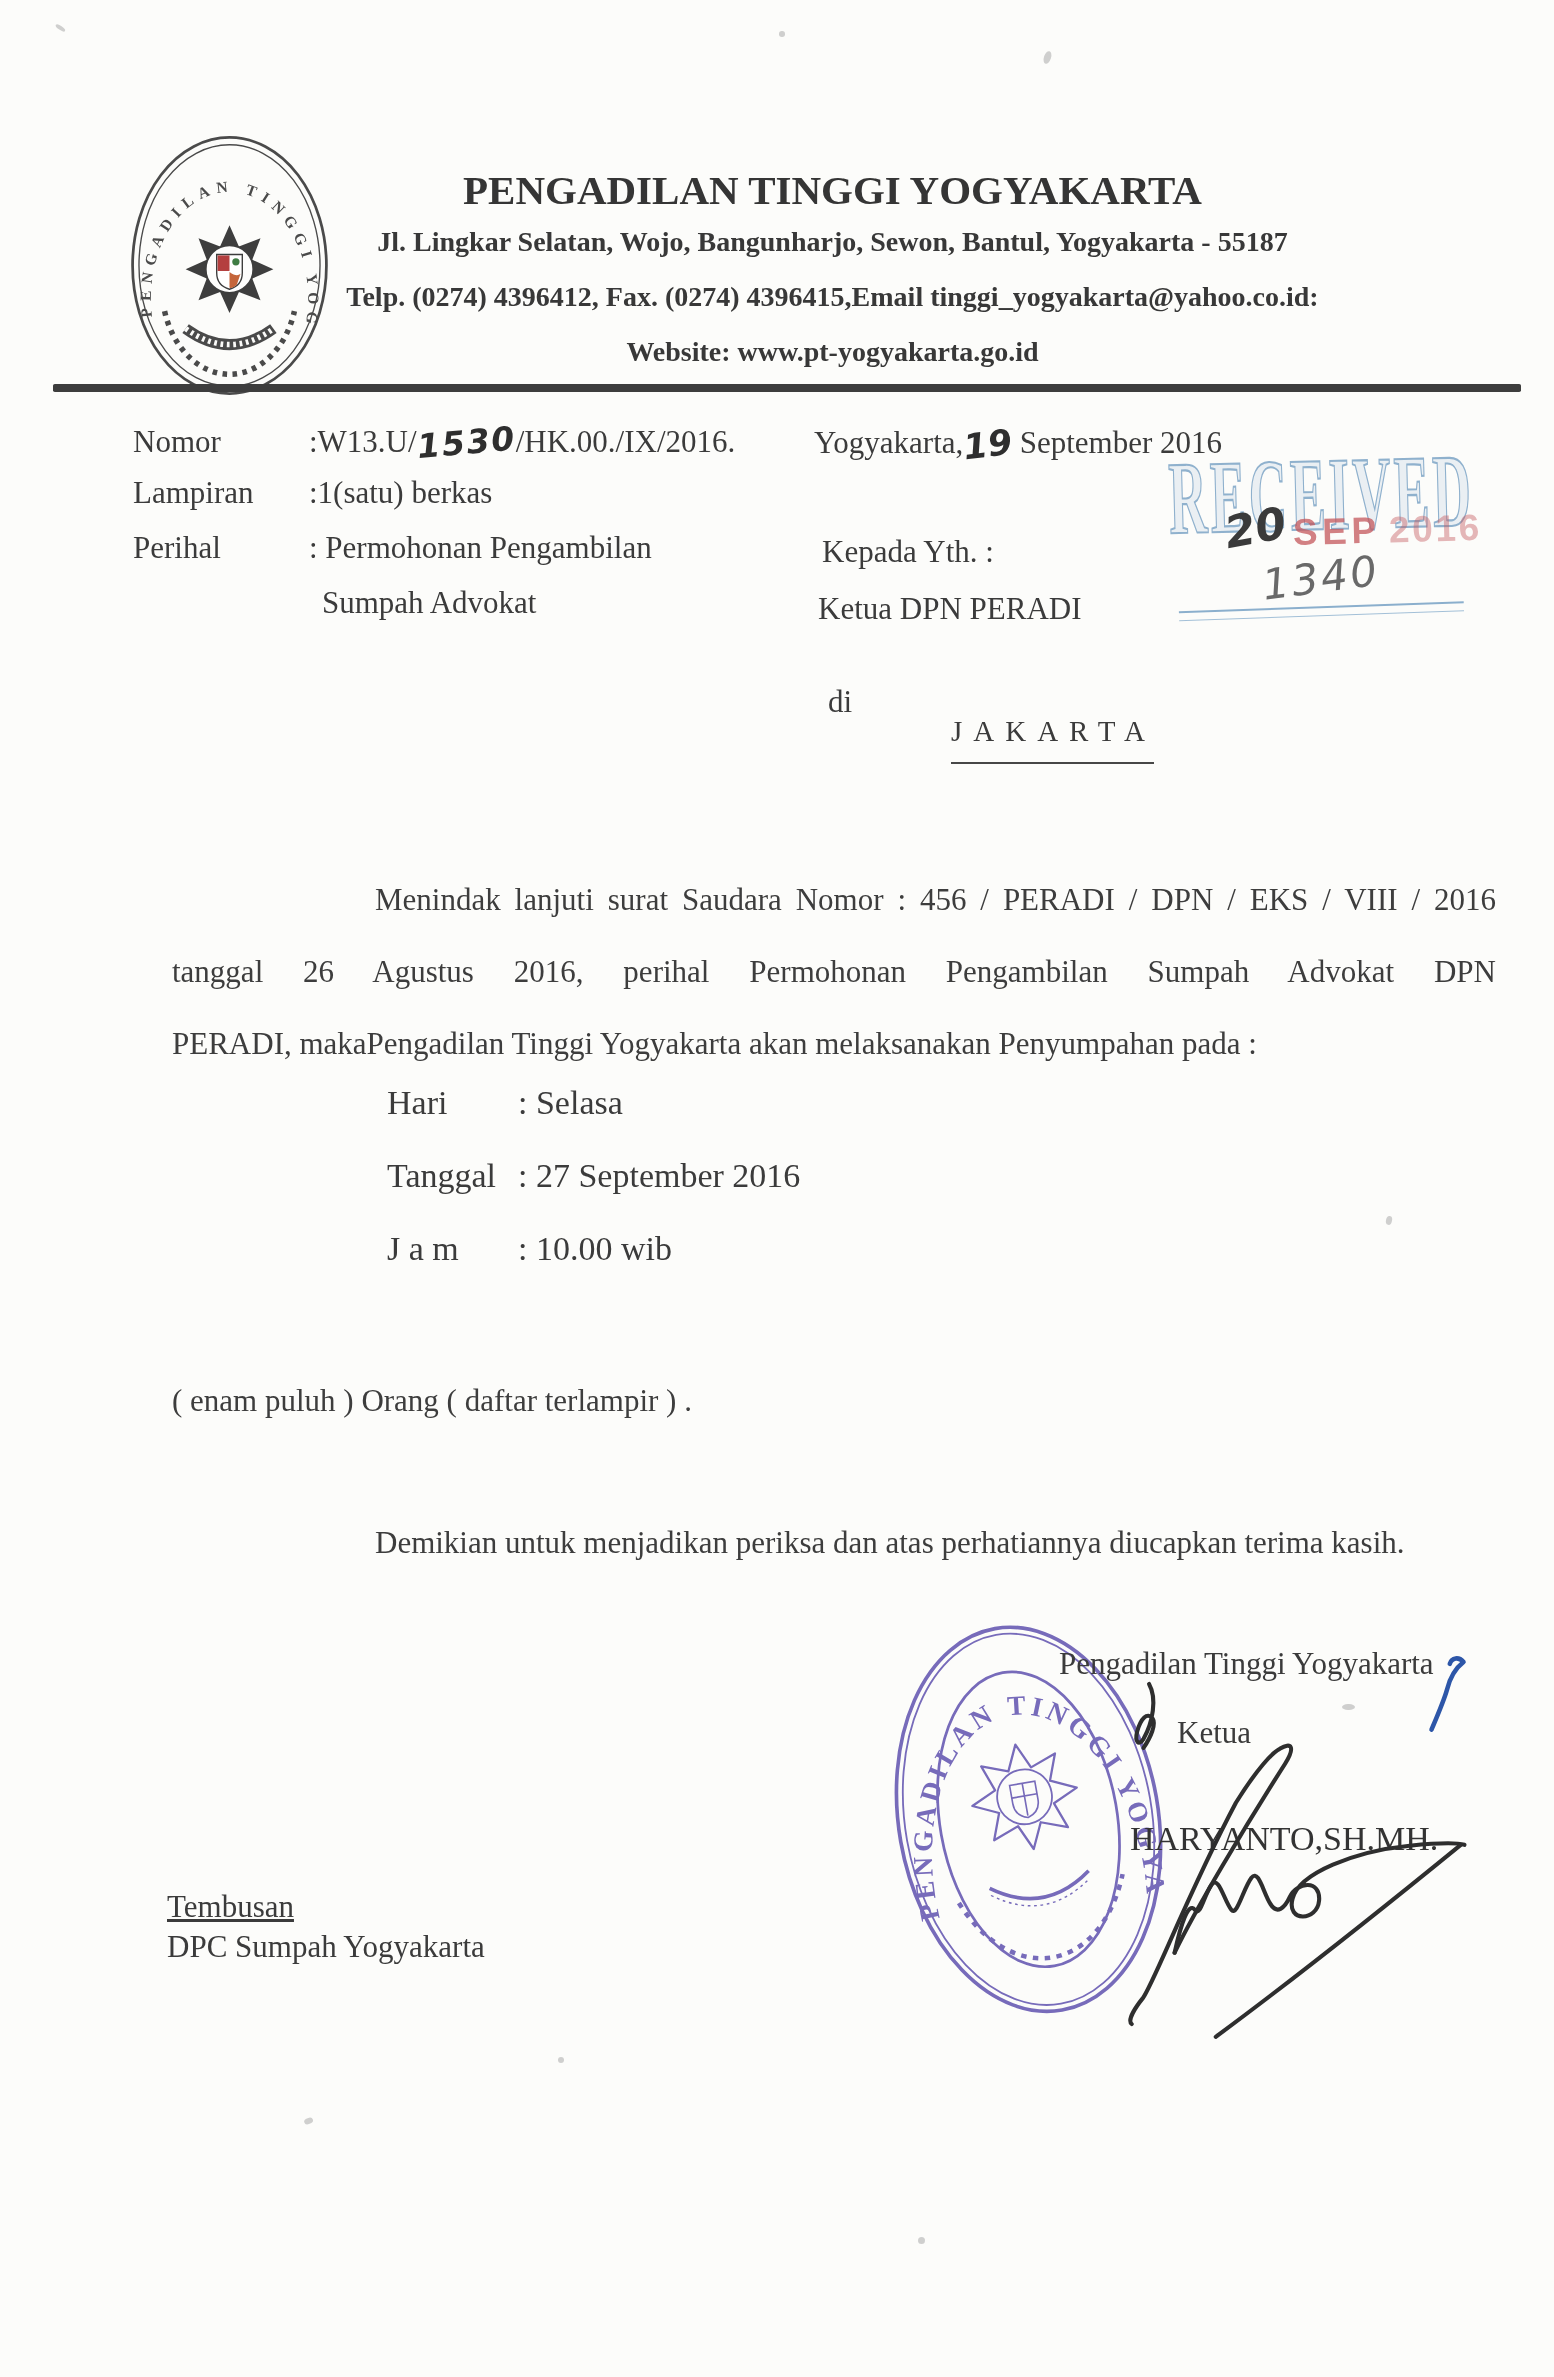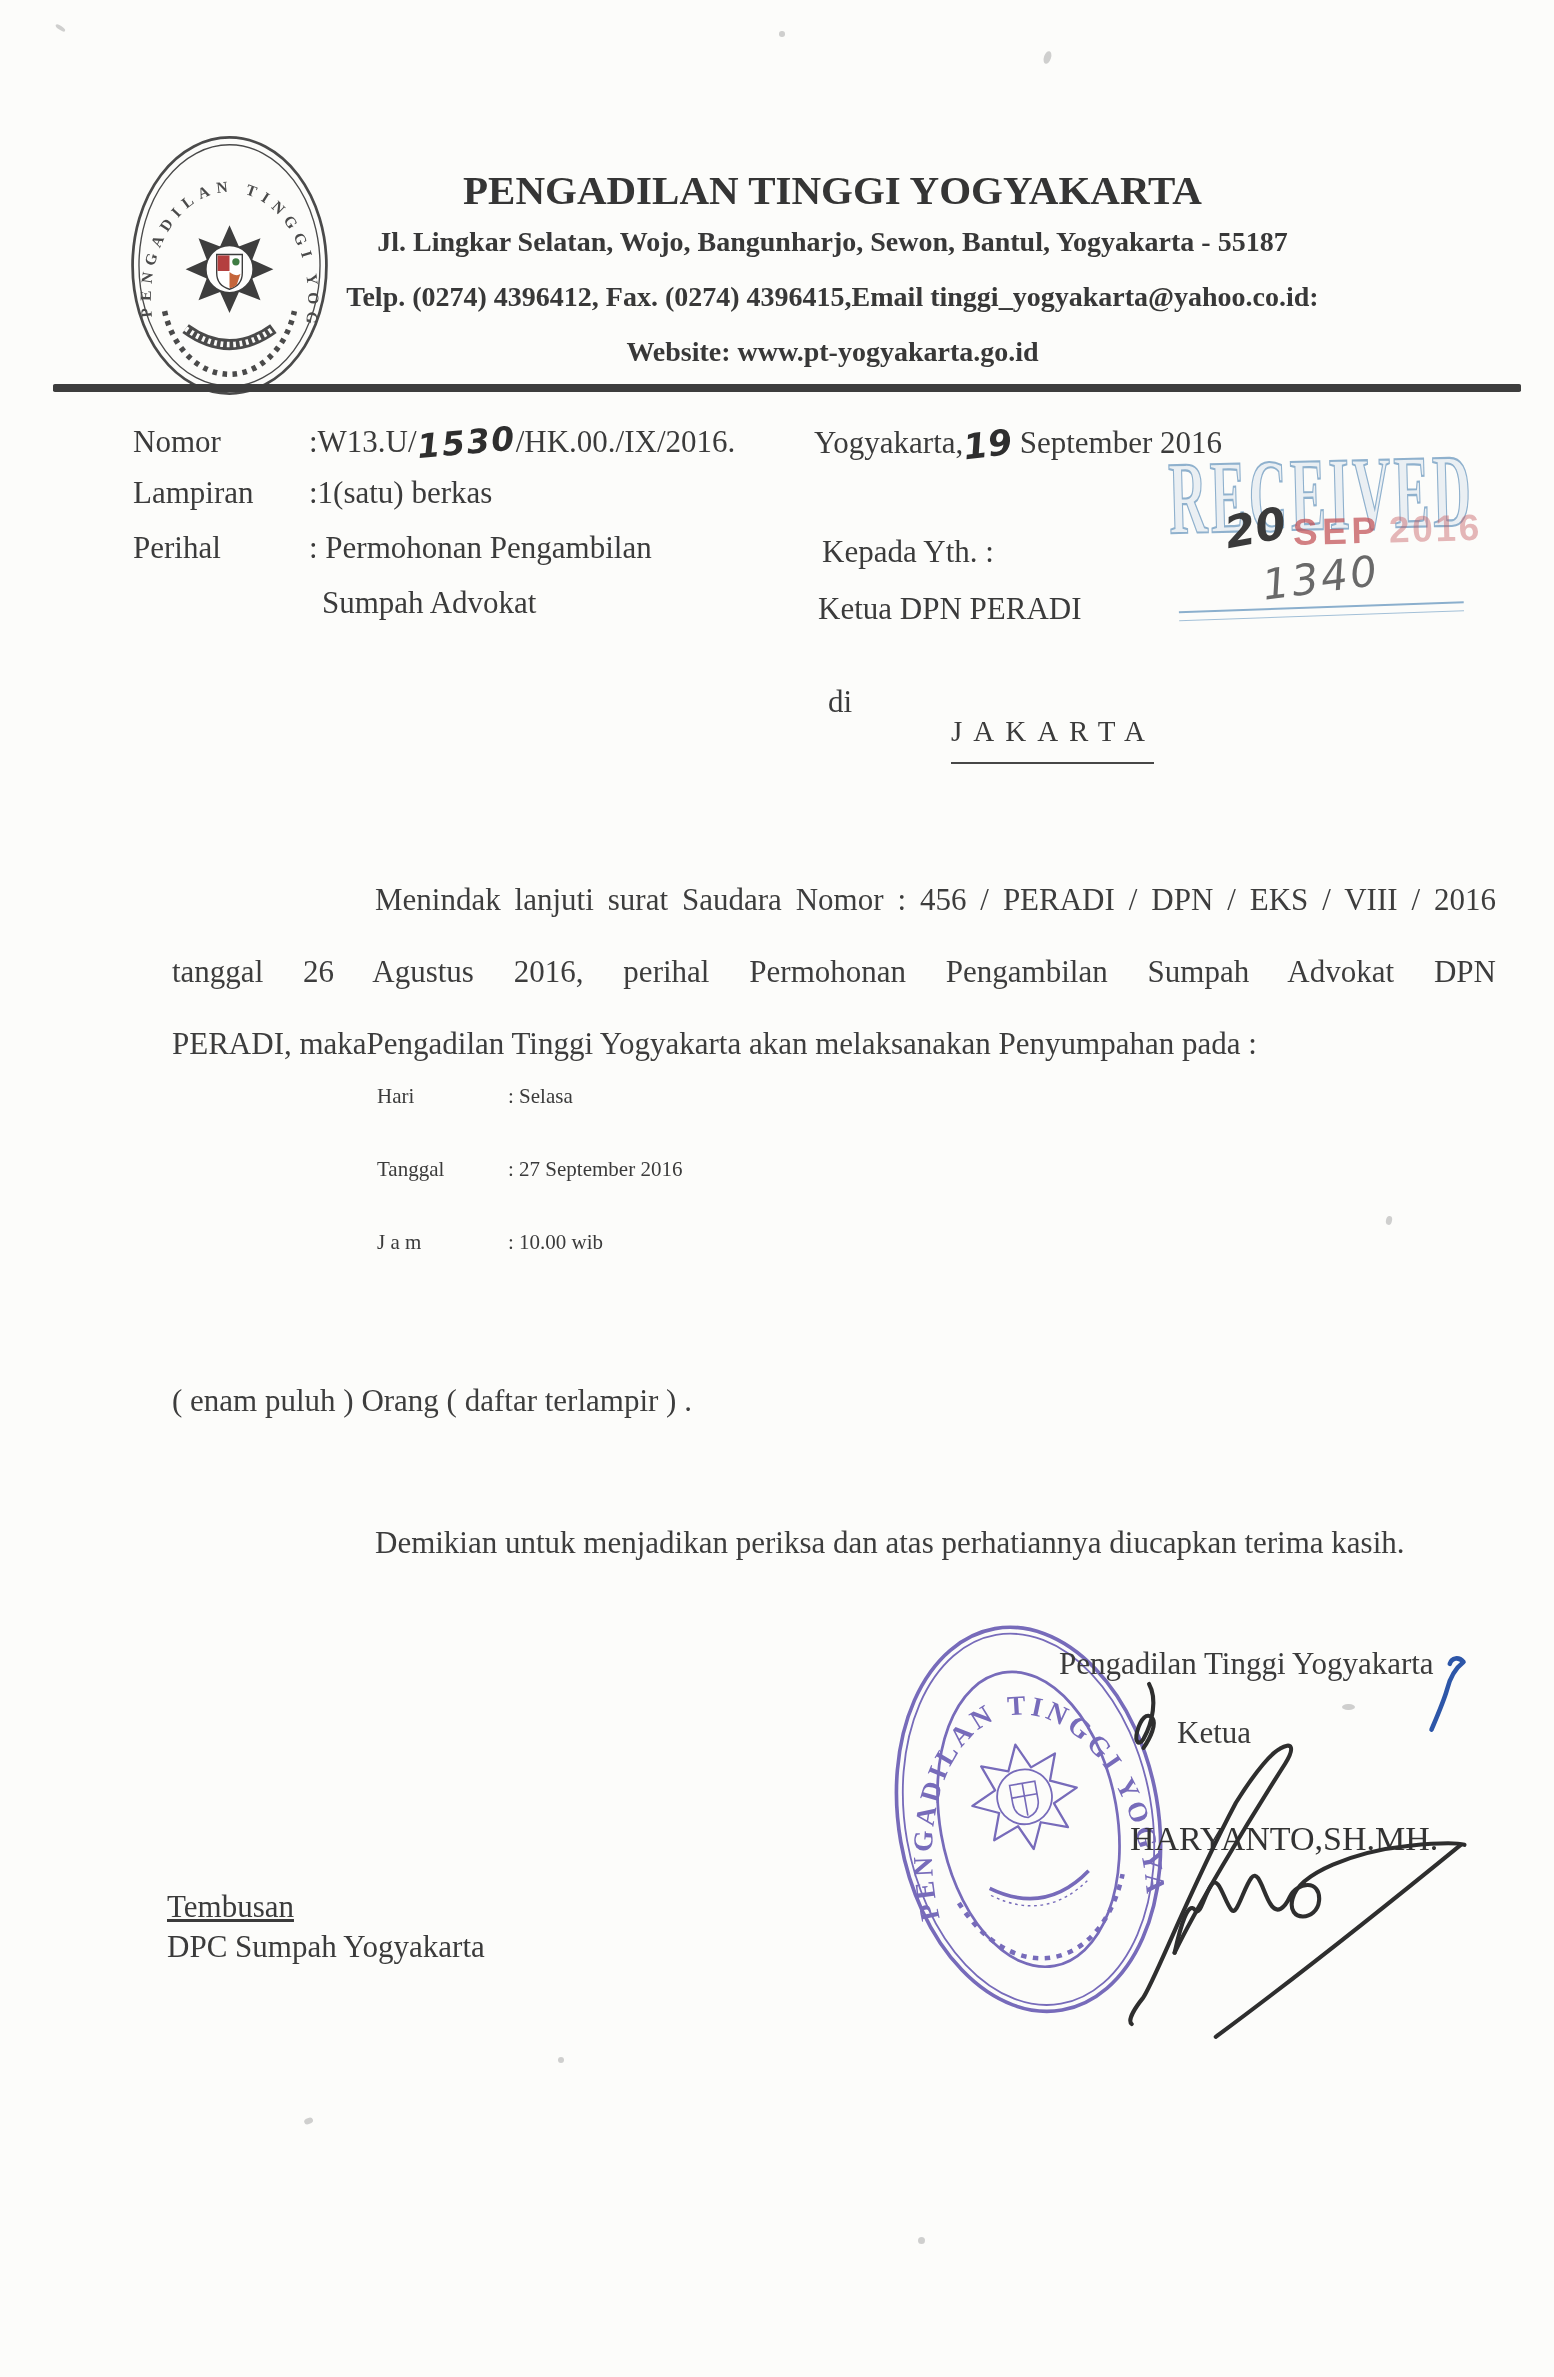--- a/index.html
+++ b/index.html
@@ -38,21 +38,21 @@
   .rcv-year{position:absolute;left:219px;top:68px;font-family:"Liberation Sans",sans-serif;font-weight:bold;font-size:37px;letter-spacing:2.7px;color:#c4575c;opacity:.42;}
   .rcv-num{position:absolute;left:91px;top:110px;font-family:"DejaVu Sans",sans-serif;font-style:italic;font-size:42px;color:#696969;transform:rotate(-6deg);letter-spacing:2.7px;}
   .rcv-line{position:absolute;left:7.3px;top:163px;width:285px;height:7.3px;border-top:2.7px solid #6f9cc2;border-bottom:1.8px solid #8db1cf;opacity:.8;transform:rotate(-0.5deg);}
   
   .di{position:absolute;left:828px;top:684px;font-size:31px;}
   .jkt{position:absolute;left:935px;top:715px;width:203px;text-align:center;padding-bottom:14px;border-bottom:2.7px solid #474747;font-size:29px;letter-spacing:11px;white-space:nowrap;margin-left:16px;}
   
   .para{position:absolute;left:172px;width:1324px;font-size:31px;line-height:72px;color:#3d3d3d;}
   .jline{text-align:justify;text-align-last:justify;}
   .indent{text-indent:203px;}
-  .detail-row{position:absolute;left:377px;font-size:21px;white-space:nowrap;}
+  .detail-row{position:absolute;left:387px;font-size:34px;white-space:nowrap;}
   .dlabel{display:inline-block;width:131px;}
   
   .sig-inst{position:absolute;left:1059px;top:1646px;font-size:31px;white-space:nowrap;}
   .sig-title{position:absolute;left:1177px;top:1715px;font-size:31px;}
   .sig-name{position:absolute;left:1130px;top:1820px;font-size:34px;color:#333;white-space:nowrap;}
   .stamp-svg{position:absolute;left:889px;top:1611px;width:280px;height:422px;transform:rotate(-10deg);opacity:.92;}
   .ink-svg{position:absolute;left:0;top:0;width:1554px;height:2377px;pointer-events:none;}
   
   .tembusan{position:absolute;left:167px;top:1889px;font-size:31px;text-decoration:underline;}
   .tembusan-val{position:absolute;left:167px;top:1929px;font-size:31px;}

